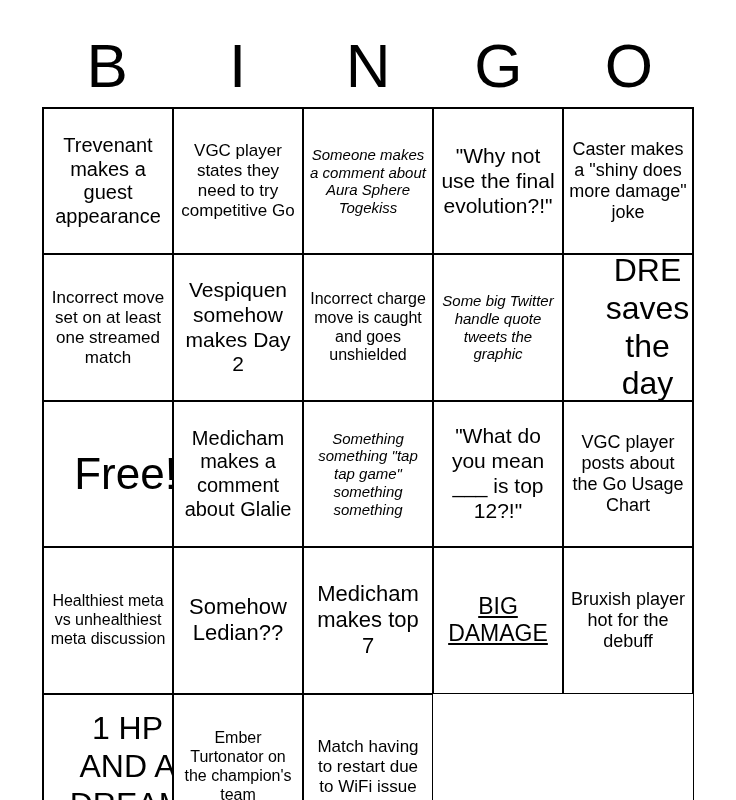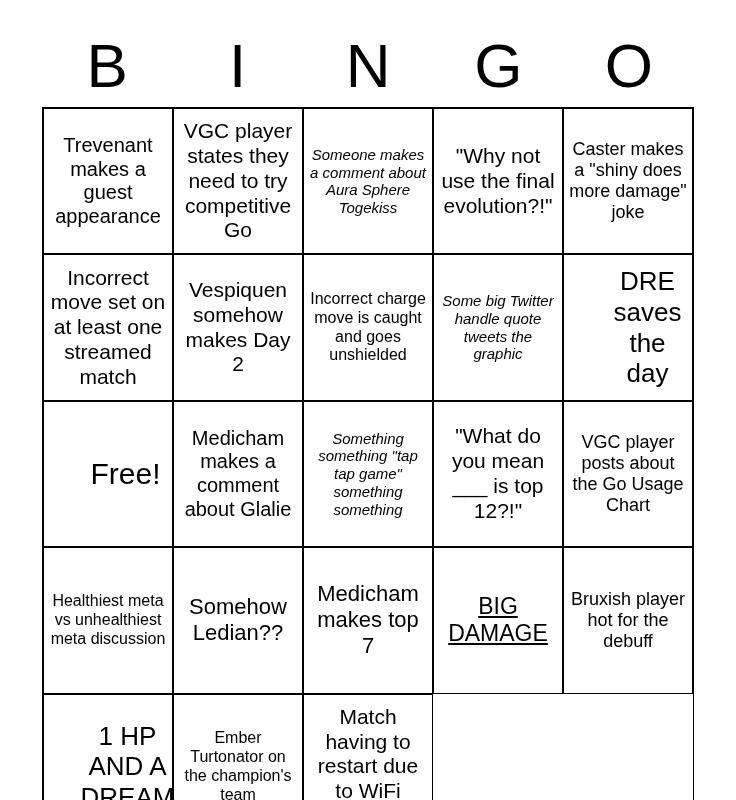--- a/index.html
+++ b/index.html
@@ -53,28 +53,28 @@
     justify-content: center;
     text-align: center;
     padding: 3px 5px;
     line-height: 1.18;
     color: #000000;
     background: #ffffff;
     overflow: hidden;
   }
   .fs15 { font-size: 15px; font-style: italic; }
   .fs16 { font-size: 16px; }
-  .fs17 { font-size: 21px; }
+  .fs17 { font-size: 17px; }
   .fs18 { font-size: 18px; }
   .fs20 { font-size: 20px; }
   .fs21 { font-size: 21px; }
   .fs22 { font-size: 22px; }
   .fs23 { font-size: 23px; text-decoration: underline; }
-  .fs26 { font-size: 26px; padding-left: 44px; }
-  .fs38 { font-size: 30px; padding-left: 40px; }
+  .fs26 { font-size: 32px; padding-left: 44px; }
+  .fs38 { font-size: 44px; padding-left: 40px; }
 </style>
 </head>
 <body>
 
 <div class="page">
 
   <div class="bingo-title">
     <span class="letter">B</span>
     <span class="letter">I</span>
     <span class="letter">N</span>

